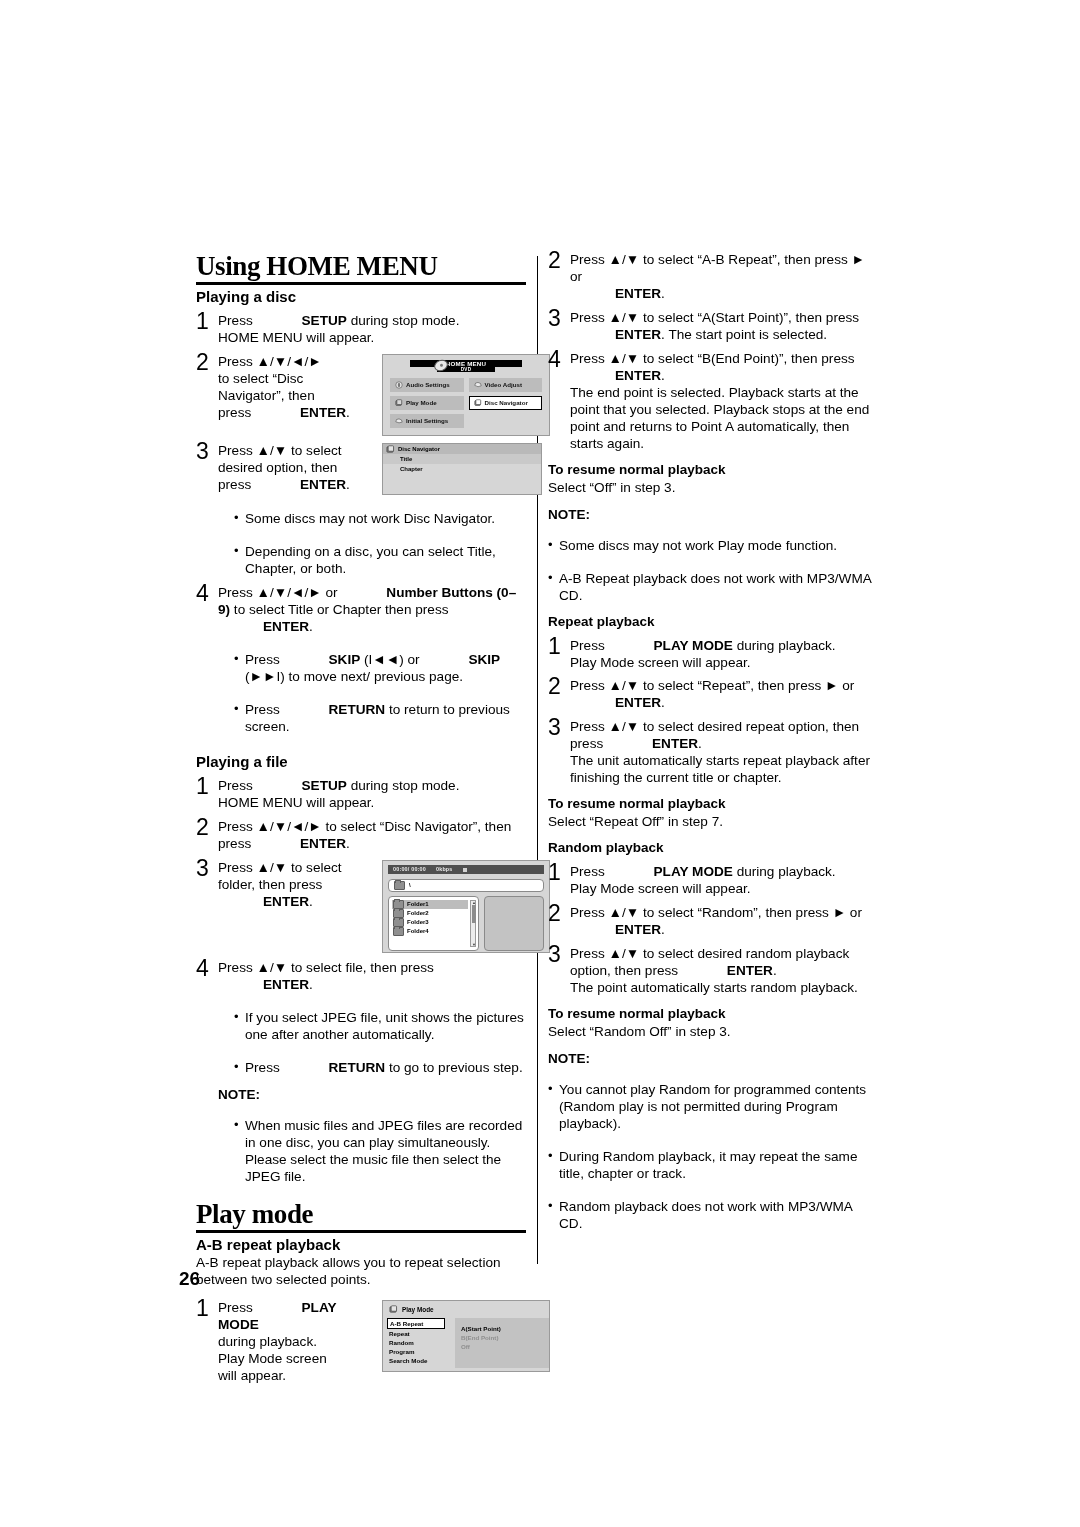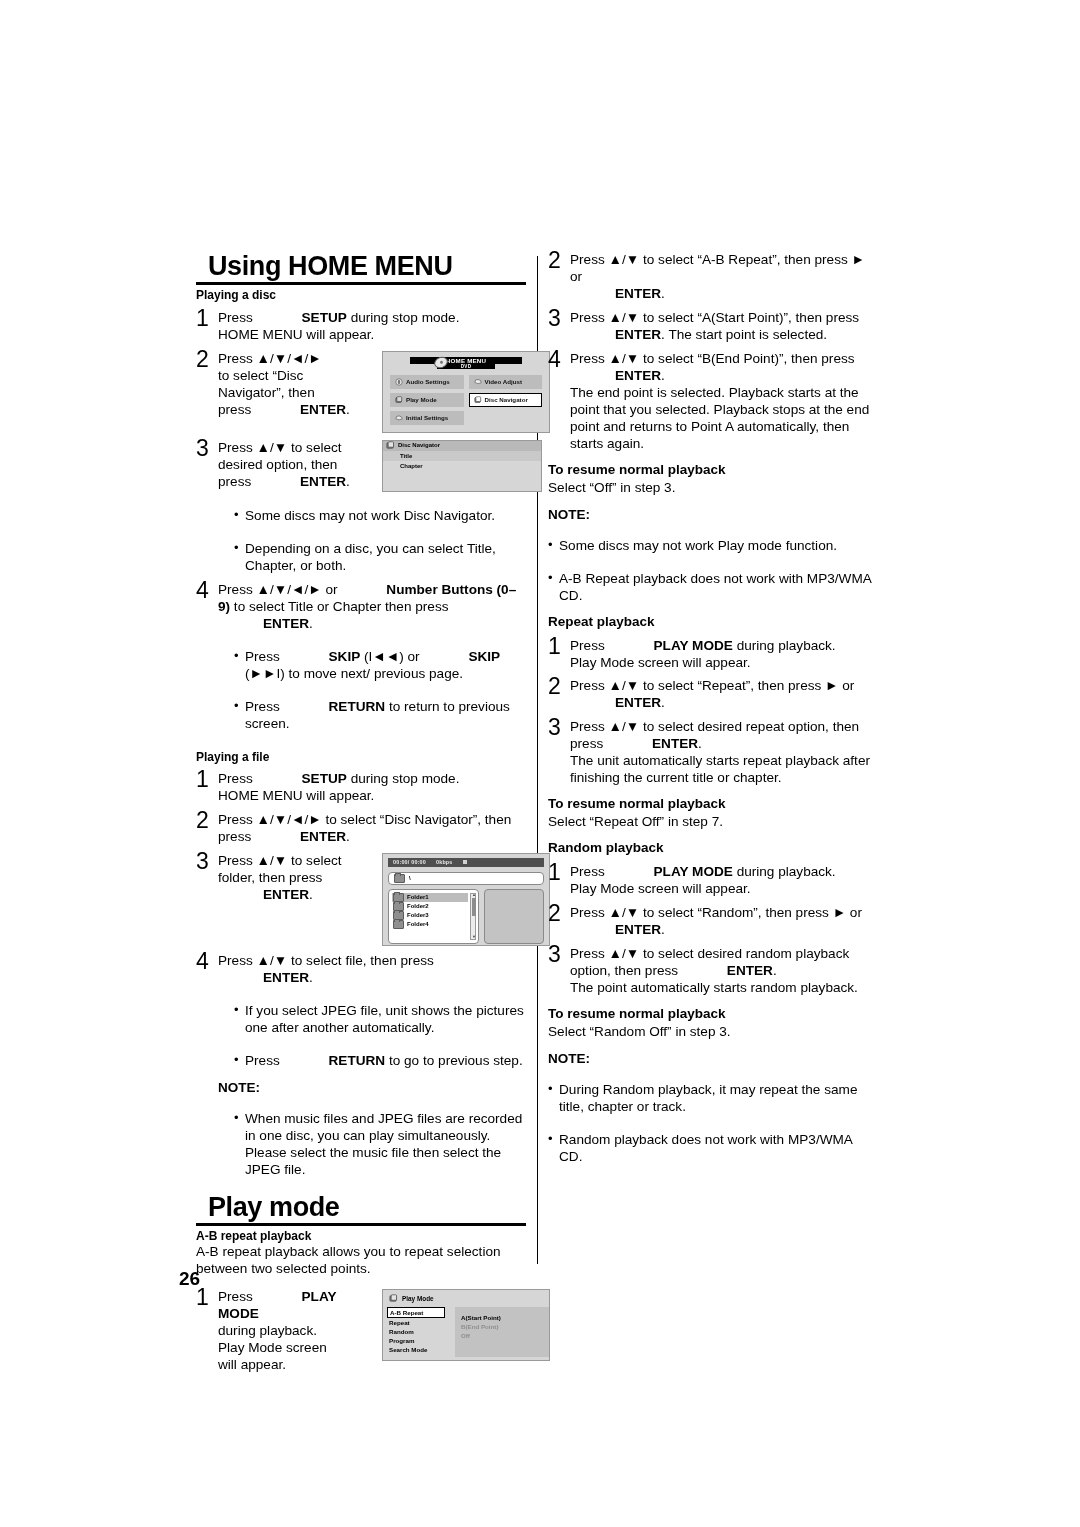--- a/index.html
+++ b/index.html
@@ -43,29 +43,30 @@
     width: 1px;
     height: 1008px;
     background: #000;
   }
 
   
   h1.bigtitle {
     font-size: 27px;
     font-weight: bold;
     letter-spacing: -0.4px;
-    margin: 0 0 2px 12px;
+    margin: 0 0 2px 0;
     line-height: 1.05;
+    font-family: Liberation Serif, serif;
   }
   .rule-thick {
     border-top: 3.5px solid #000;
     margin: 0 0 3px 0;
   }
   h2.subhead {
-    font-size: 12px;
+    font-size: 15px;
     font-weight: bold;
     margin: 0 0 5px 0;
     line-height: 1.2;
   }
   h3.minihead {
     font-size: 13.5px;
     font-weight: bold;
     margin: 9px 0 1px 0;
     line-height: 1.25;
   }
@@ -746,20 +747,21 @@
           <span>option, then press </span><b>ENTER</b><span>.</span><br>
           <span>The point automatically starts random playback.</span>
         </div>
       </div>
 
       <h3 class="minihead">To resume normal playback</h3>
       <div class="plain">Select “Random Off” in step 3.</div>
 
       <div class="note-label">NOTE:</div>
       <ul class="bl indent0">
+        <li>You cannot play Random for programmed contents (Random play is not permitted during Program playback).</li>
         <li>During Random playback, it may repeat the same title, chapter or track.</li>
         <li>Random playback does not work with MP3/WMA CD.</li>
       </ul>
 
     </div>
 
   </div>
 
   <div class="pagenum">26</div>
 

